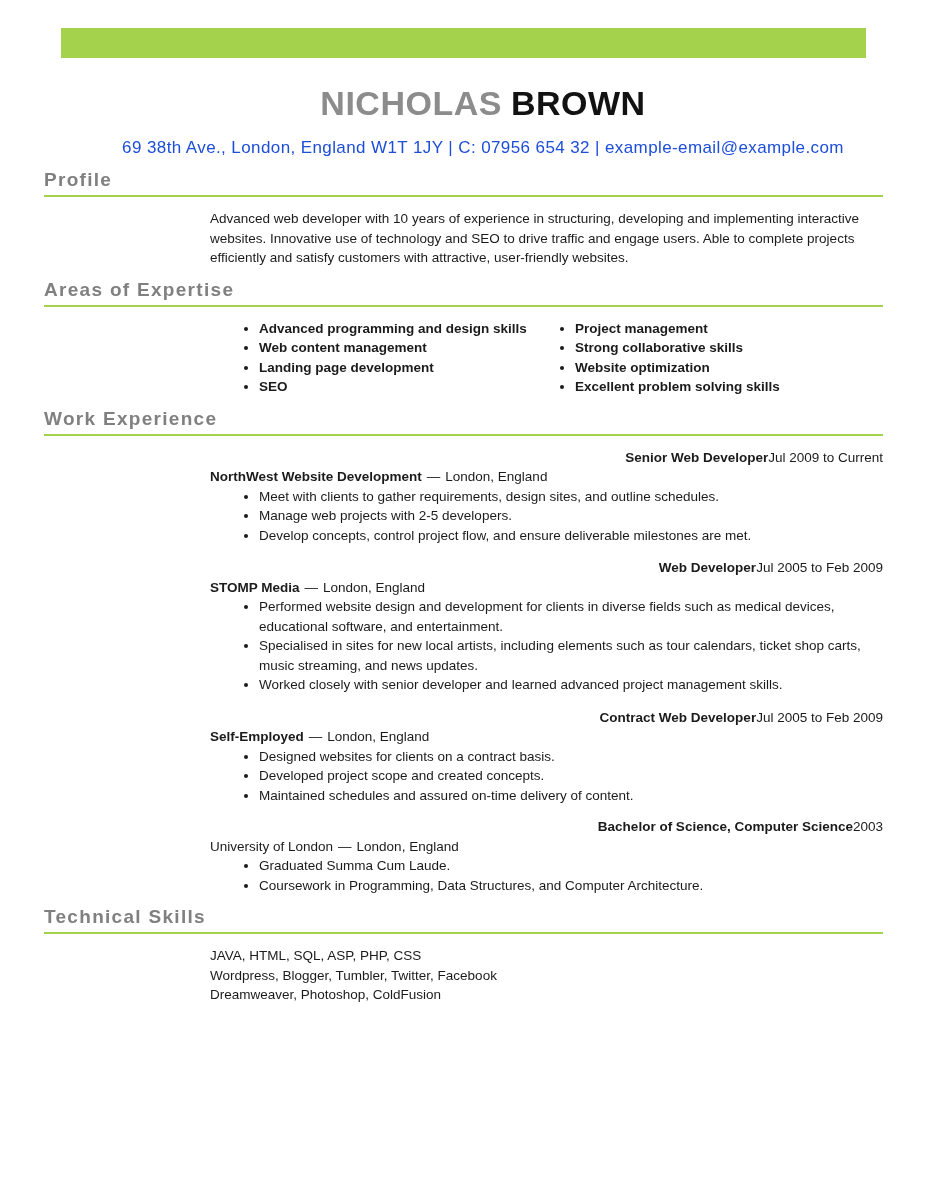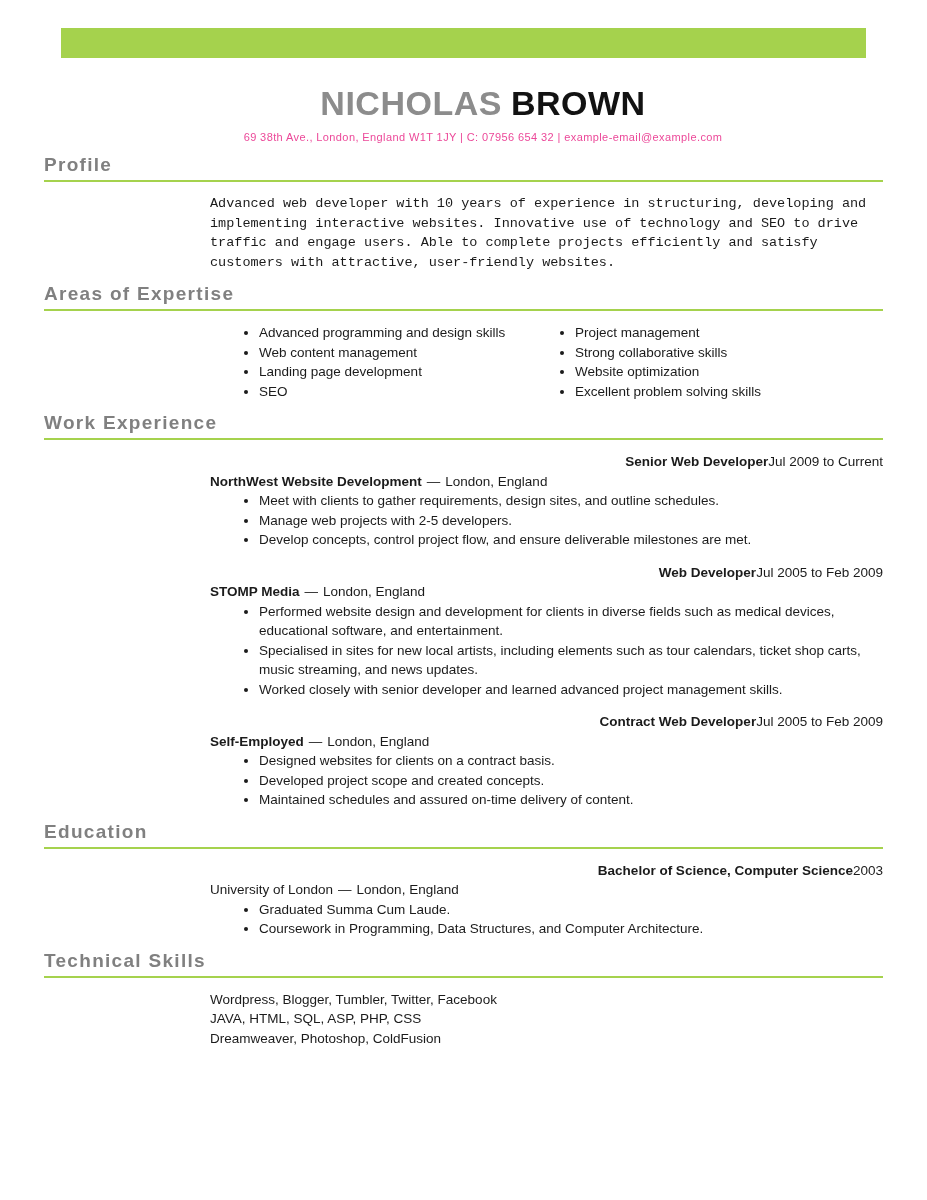--- a/index.html
+++ b/index.html
@@ -28,53 +28,53 @@
   h1{
     margin:26px 0 0 0;
     font-size:34px;
     line-height:38px;
     font-weight:bold;
     letter-spacing:0.5px;
   }
   h1 .first{color:var(--name-gray);margin-right:9px;}
   h1 .last{color:#121212;}
   .contact{
-    margin-top:9px;
-    font-size:11px;
+    margin-top:16px;
+    font-size:17px;
     letter-spacing:0.4px;
-    color:#ec4899;
+    color:#1d4ed8;
   }
 
   section{margin:0 44px;}
   h2{
     margin:0;
     padding:11px 0 4px 0;
     font-size:19px;
     line-height:22px;
     font-weight:bold;
     letter-spacing:1.3px;
     color:var(--heading);
     border-bottom:2px solid var(--accent);
   }
   .content{
     padding-left:166px;
     font-size:13.5px;
     line-height:19.5px;
     color:var(--ink);
   }
-  .content p{margin:12px 0 0 0;font-family:Liberation Mono, monospace;}
+  .content p{margin:12px 0 0 0;}
 
   ul{
     margin:0;
     padding-left:49px;
     list-style:disc;
   }
   li{line-height:19.5px;}
 
-  .cols{display:flex;margin-top:12px;}
+  .cols{display:flex;margin-top:12px;font-weight:bold;}
   .col-left{width:345px;flex:none;}
   .col-right{flex:1;padding-left:20px;}
 
   .job{margin-top:12px;}
   .job + .job{margin-top:13px;}
   .row-split{
     display:flex;
     justify-content:flex-end;
     align-items:baseline;
   }
@@ -171,21 +171,20 @@
           <li>Designed websites for clients on a contract basis.</li>
           <li>Developed project scope and created concepts.</li>
           <li>Maintained schedules and assured on-time delivery of content.</li>
         </ul>
       </div>
 
     </div>
   </section>
 
   <section>
-    <h2>Education</h2>
     <div class="content">
       <div class="edu">
         <div class="row-split">
           <span class="bold">Bachelor of Science, Computer Science</span>
           <span class="dates">2003</span>
         </div>
         <div>
           <span>University of London</span><span class="dash">—</span><span>London, England</span>
         </div>
         <ul>
@@ -193,20 +192,20 @@
           <li>Coursework in Programming, Data Structures, and Computer Architecture.</li>
         </ul>
       </div>
     </div>
   </section>
 
   <section>
     <h2>Technical Skills</h2>
     <div class="content">
       <div class="skills-lines">
+        <div>JAVA, HTML, SQL, ASP, PHP, CSS</div>
         <div>Wordpress, Blogger, Tumbler, Twitter, Facebook</div>
-        <div>JAVA, HTML, SQL, ASP, PHP, CSS</div>
         <div>Dreamweaver, Photoshop, ColdFusion</div>
       </div>
     </div>
   </section>
 
 </div>
 
 </body></html>

